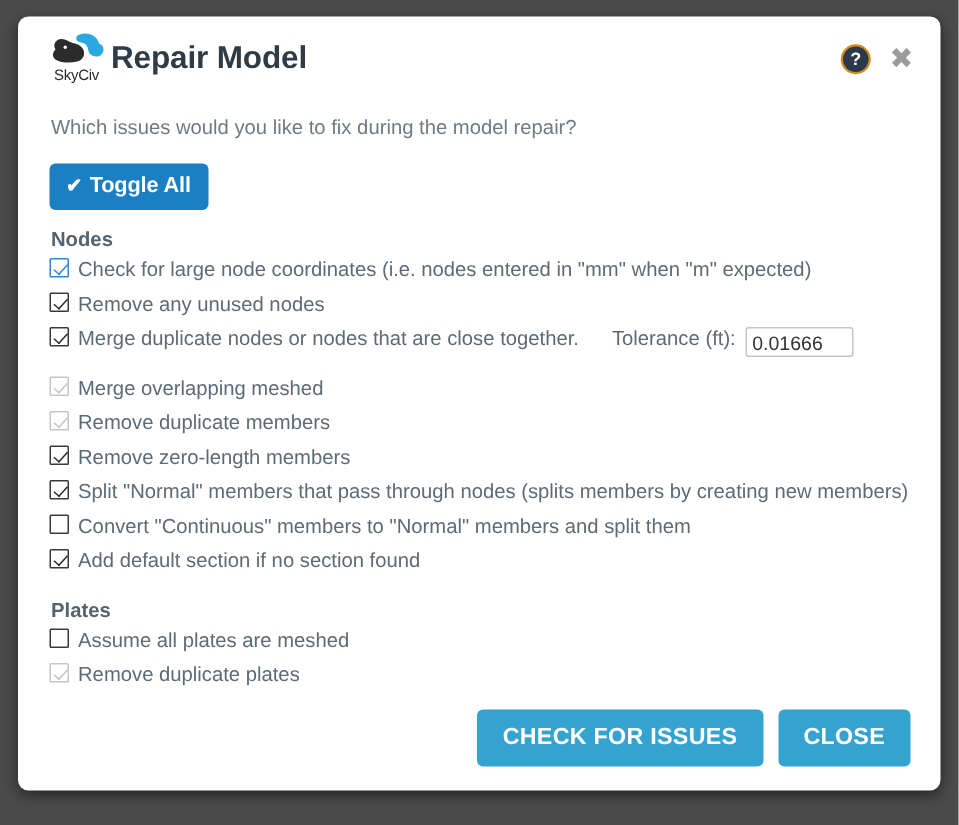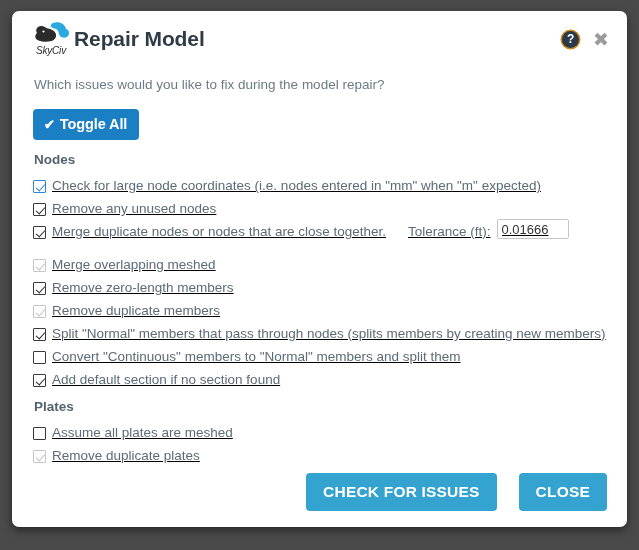--- a/index.html
+++ b/index.html
@@ -34,21 +34,20 @@
     padding: 0 18px 0 16px;
     display: flex;
     align-items: flex-start;
   }
   .logo {
     width: 46px;
     margin-top: 10px;
     flex: 0 0 auto;
     position: relative;
     height: 38px;
-    font-style: italic;
   }
   .logo svg { display: block; margin: 0 auto; }
   .logo-text {
     font-size: 10px;
     color: #2b2b2b;
     text-align: center;
     letter-spacing: -.2px;
     line-height: 10px;
     margin-top: 1px;
     font-family: "Liberation Sans", sans-serif;
@@ -117,24 +116,23 @@
 
   .section { margin-top: 12px; }
   .section-title {
     font-size: 13.5px;
     font-weight: bold;
     color: #54636e;
     margin: 0 0 5px 1px;
   }
   .opt-row {
     display: flex;
-    align-items: flex-end;
+    align-items: flex-start;
     height: 21px;
     margin-bottom: 2px;
-    text-decoration: underline;
   }
   .cb {
     width: 13px; height: 13px;
     flex: 0 0 auto;
     border: 1px solid #3a3a3a;
     background: #ffffff;
     border-radius: 1px;
     position: relative;
     box-sizing: border-box;
     cursor: pointer;
@@ -181,21 +179,21 @@
 
   
   .modal-footer {
     position: absolute;
     left: 0; right: 0; bottom: 0;
     height: 70px;
     display: flex;
     align-items: center;
     justify-content: flex-end;
     padding-right: 20px;
-    gap: 22px;
+    gap: 10px;
     box-sizing: border-box;
   }
   .btn-primary {
     background: #35a3d0;
     color: #ffffff;
     border: none;
     border-radius: 4px;
     font-size: 15.5px;
     font-weight: bold;
     padding: 10px 17px;
@@ -251,26 +249,26 @@
             <span class="tol-label">Tolerance (ft):</span>
             <input type="text" class="tol-input" value="0.01666" style="">
           </div>
         </div>
         <div class="section">
           <div class="opt-row">
             <span class="cb checked disabled"></span>
             <span class="opt-label">Merge overlapping meshed</span>
           </div>
           <div class="opt-row">
-            <span class="cb checked"></span>
-            <span class="opt-label">Remove zero-length members</span>
-          </div>
-          <div class="opt-row">
             <span class="cb checked disabled"></span>
             <span class="opt-label">Remove duplicate members</span>
+          </div>
+          <div class="opt-row">
+            <span class="cb checked"></span>
+            <span class="opt-label">Remove zero-length members</span>
           </div>
           <div class="opt-row">
             <span class="cb checked"></span>
             <span class="opt-label">Split "Normal" members that pass through nodes (splits members by creating new members)</span>
           </div>
           <div class="opt-row">
             <span class="cb"></span>
             <span class="opt-label">Convert "Continuous" members to "Normal" members and split them</span>
           </div>
           <div class="opt-row">

